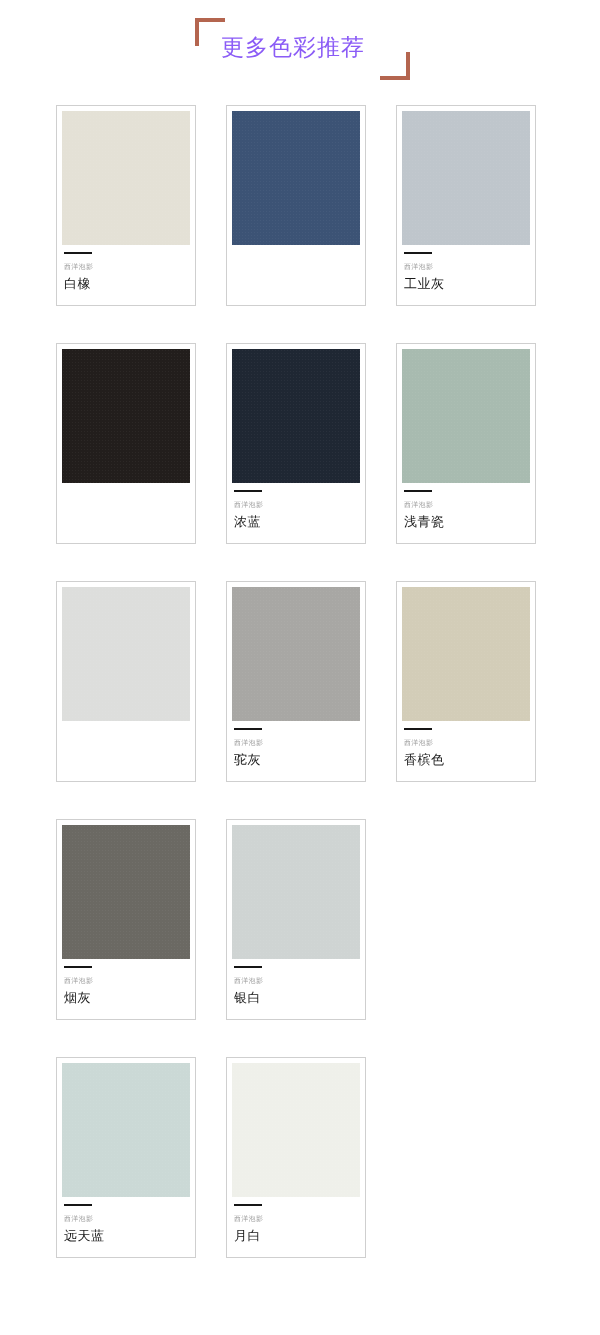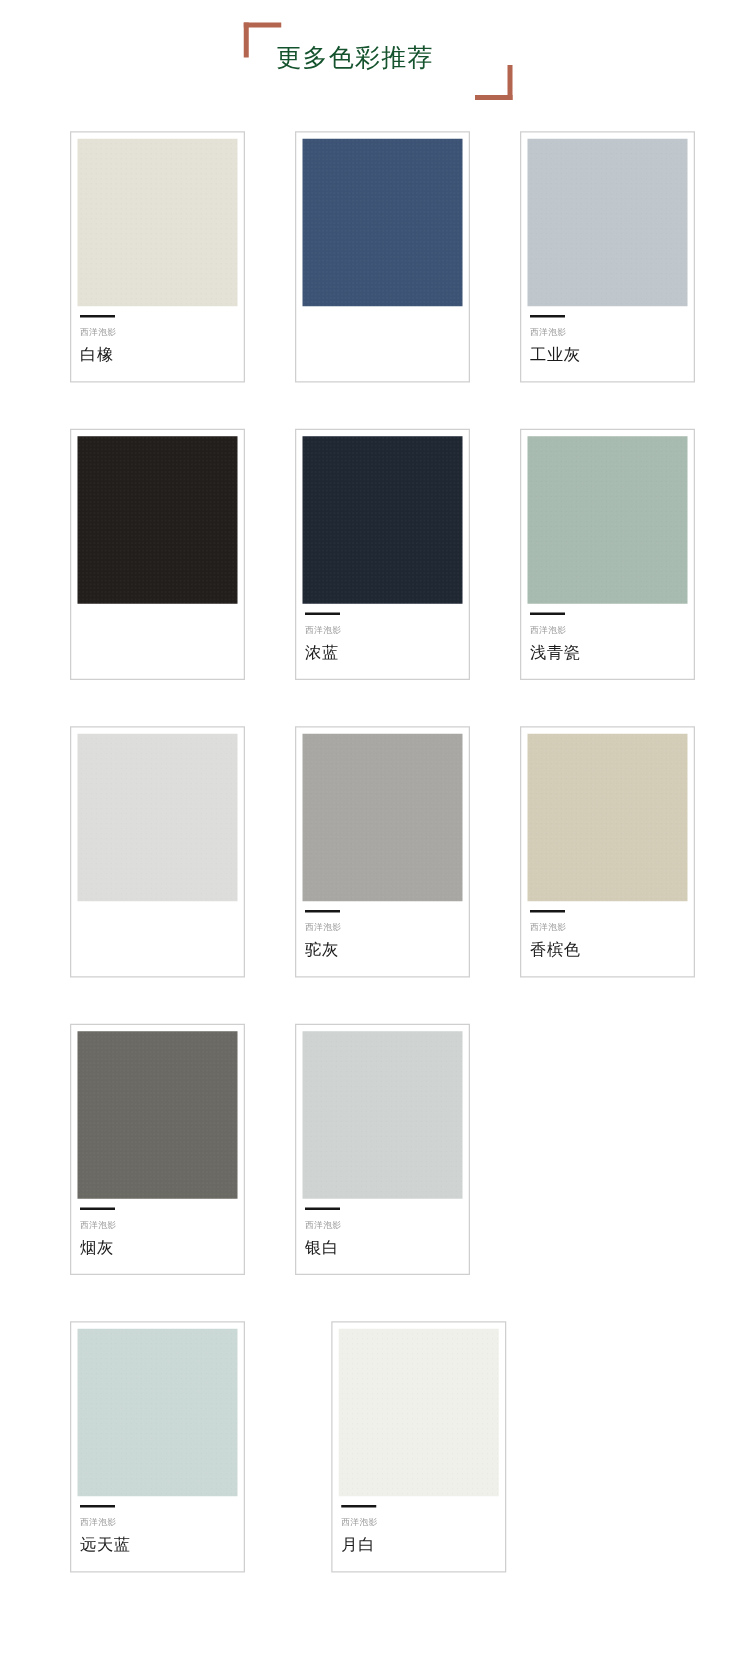--- a/index.html
+++ b/index.html
@@ -42,50 +42,50 @@
   .bracket-br {
     right: 0px;
     bottom: 0px;
     border-right: 4px solid #B4654F;
     border-bottom: 4px solid #B4654F;
   }
   .page-title {
     position: absolute;
     left: 26px;
     top: 12px;
-    font-size: 20px;
+    font-size: 23px;
     letter-spacing: 1px;
-    color: #14532d;
+    color: #8b5cf6;
     font-weight: 400;
     white-space: nowrap;
     line-height: 34px;
   }
 
   
   .grid {
     position: relative;
     width: 600px;
     padding: 0 0 0 0;
   }
   .row {
     display: flex;
     justify-content: flex-start;
     padding-left: 56px;
     margin-bottom: 37px;
   }
-  .row:last-child { margin-bottom: 0; gap: 29px; }
+  .row:last-child { margin-bottom: 0; }
 
   .card {
     width: 140px;
     height: 201px;
     box-sizing: border-box;
     border: 1px solid #cfcfcf;
     background: #ffffff;
     padding: 5px;
-    margin-right: 40px;
+    margin-right: 30px;
     display: flex;
     flex-direction: column;
   }
   .card:last-child { margin-right: 0; justify-content: space-between; }
 
   .swatch {
     width: 100%;
     height: 134px;
     flex: none;
     position: relative;

